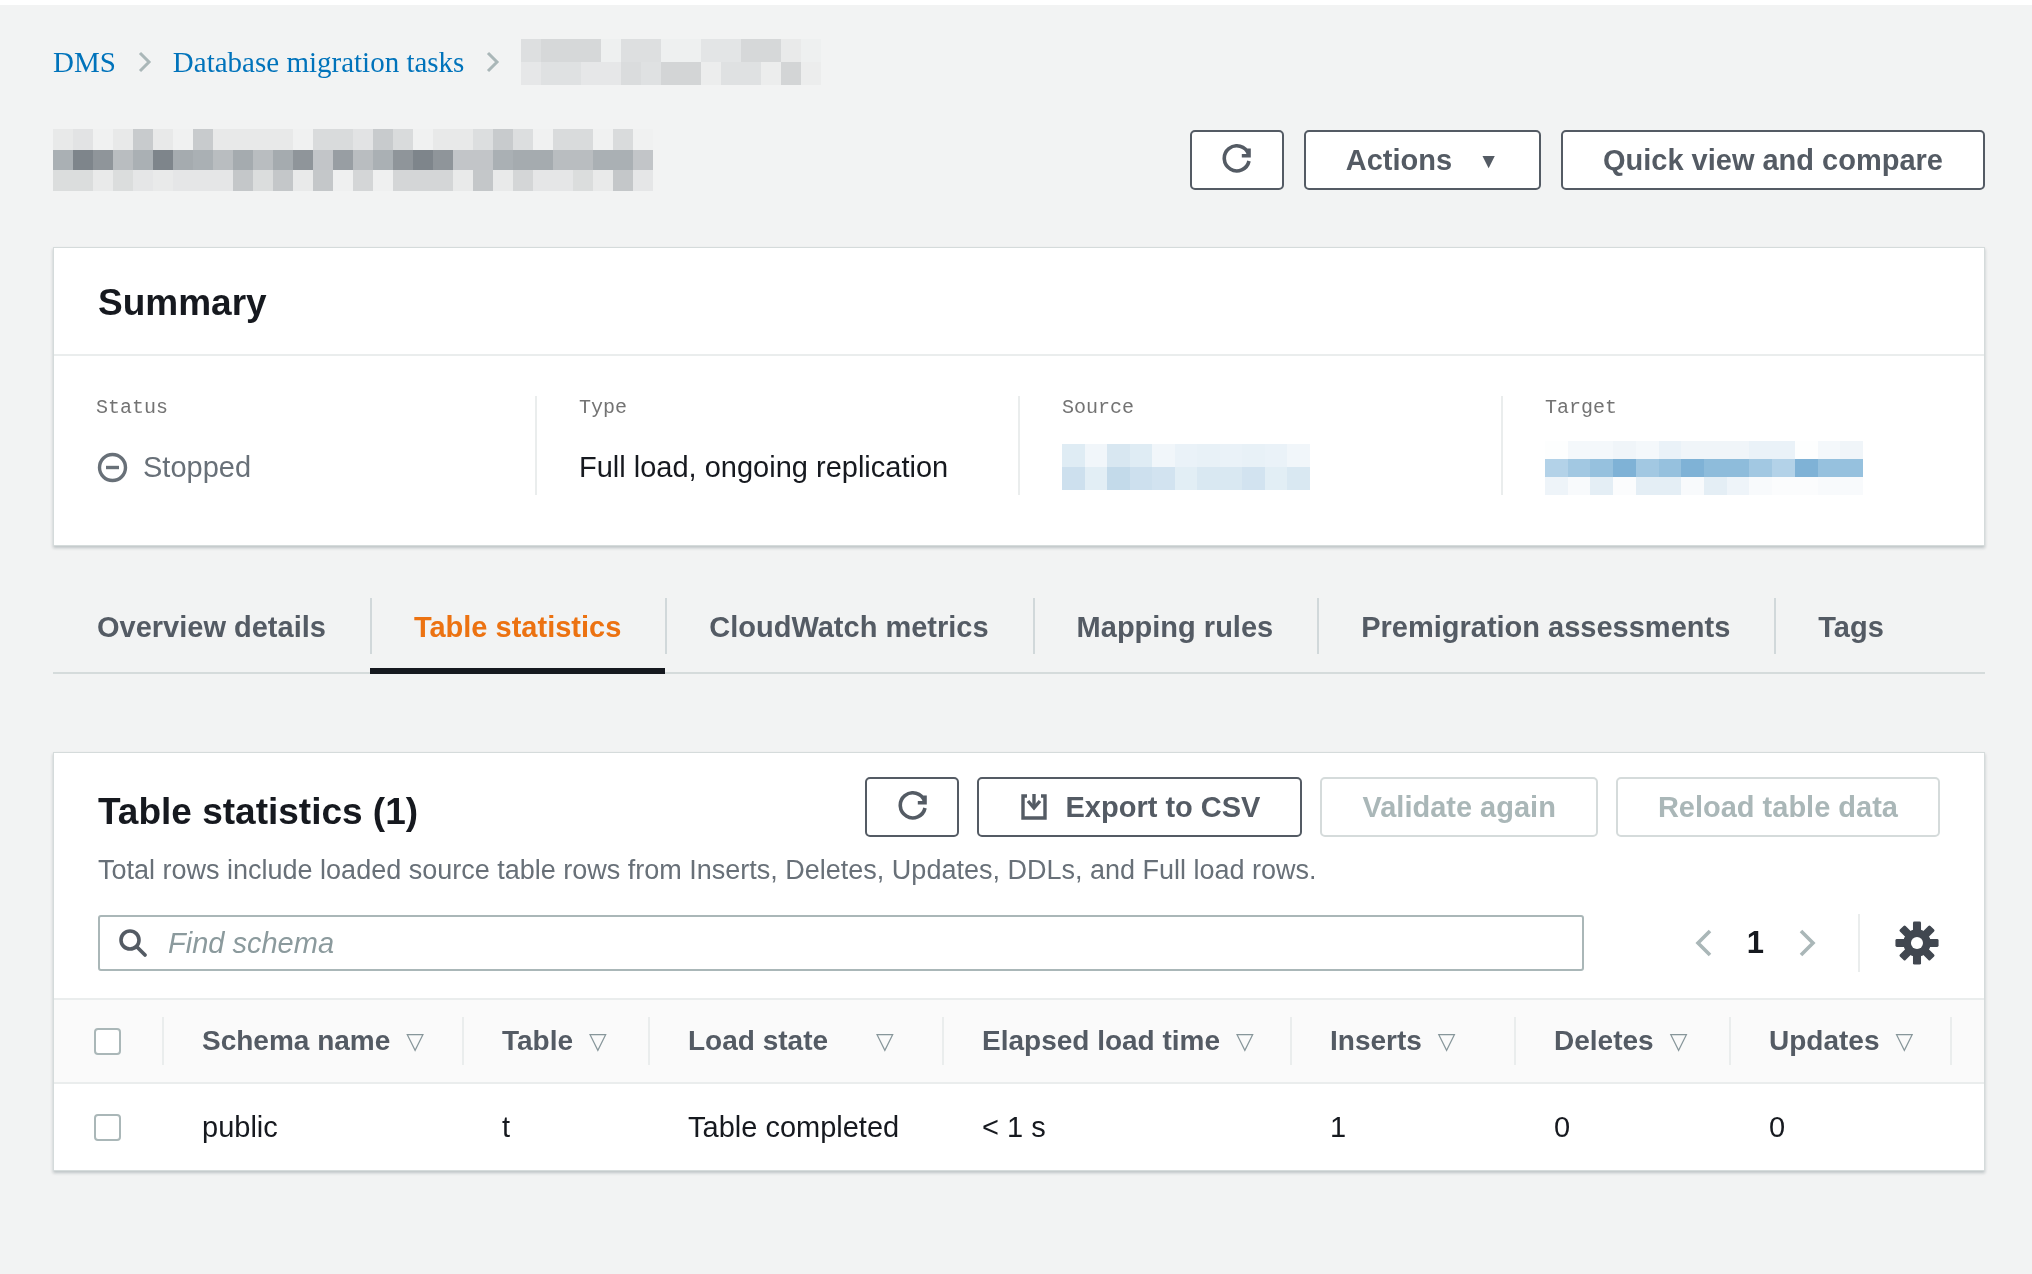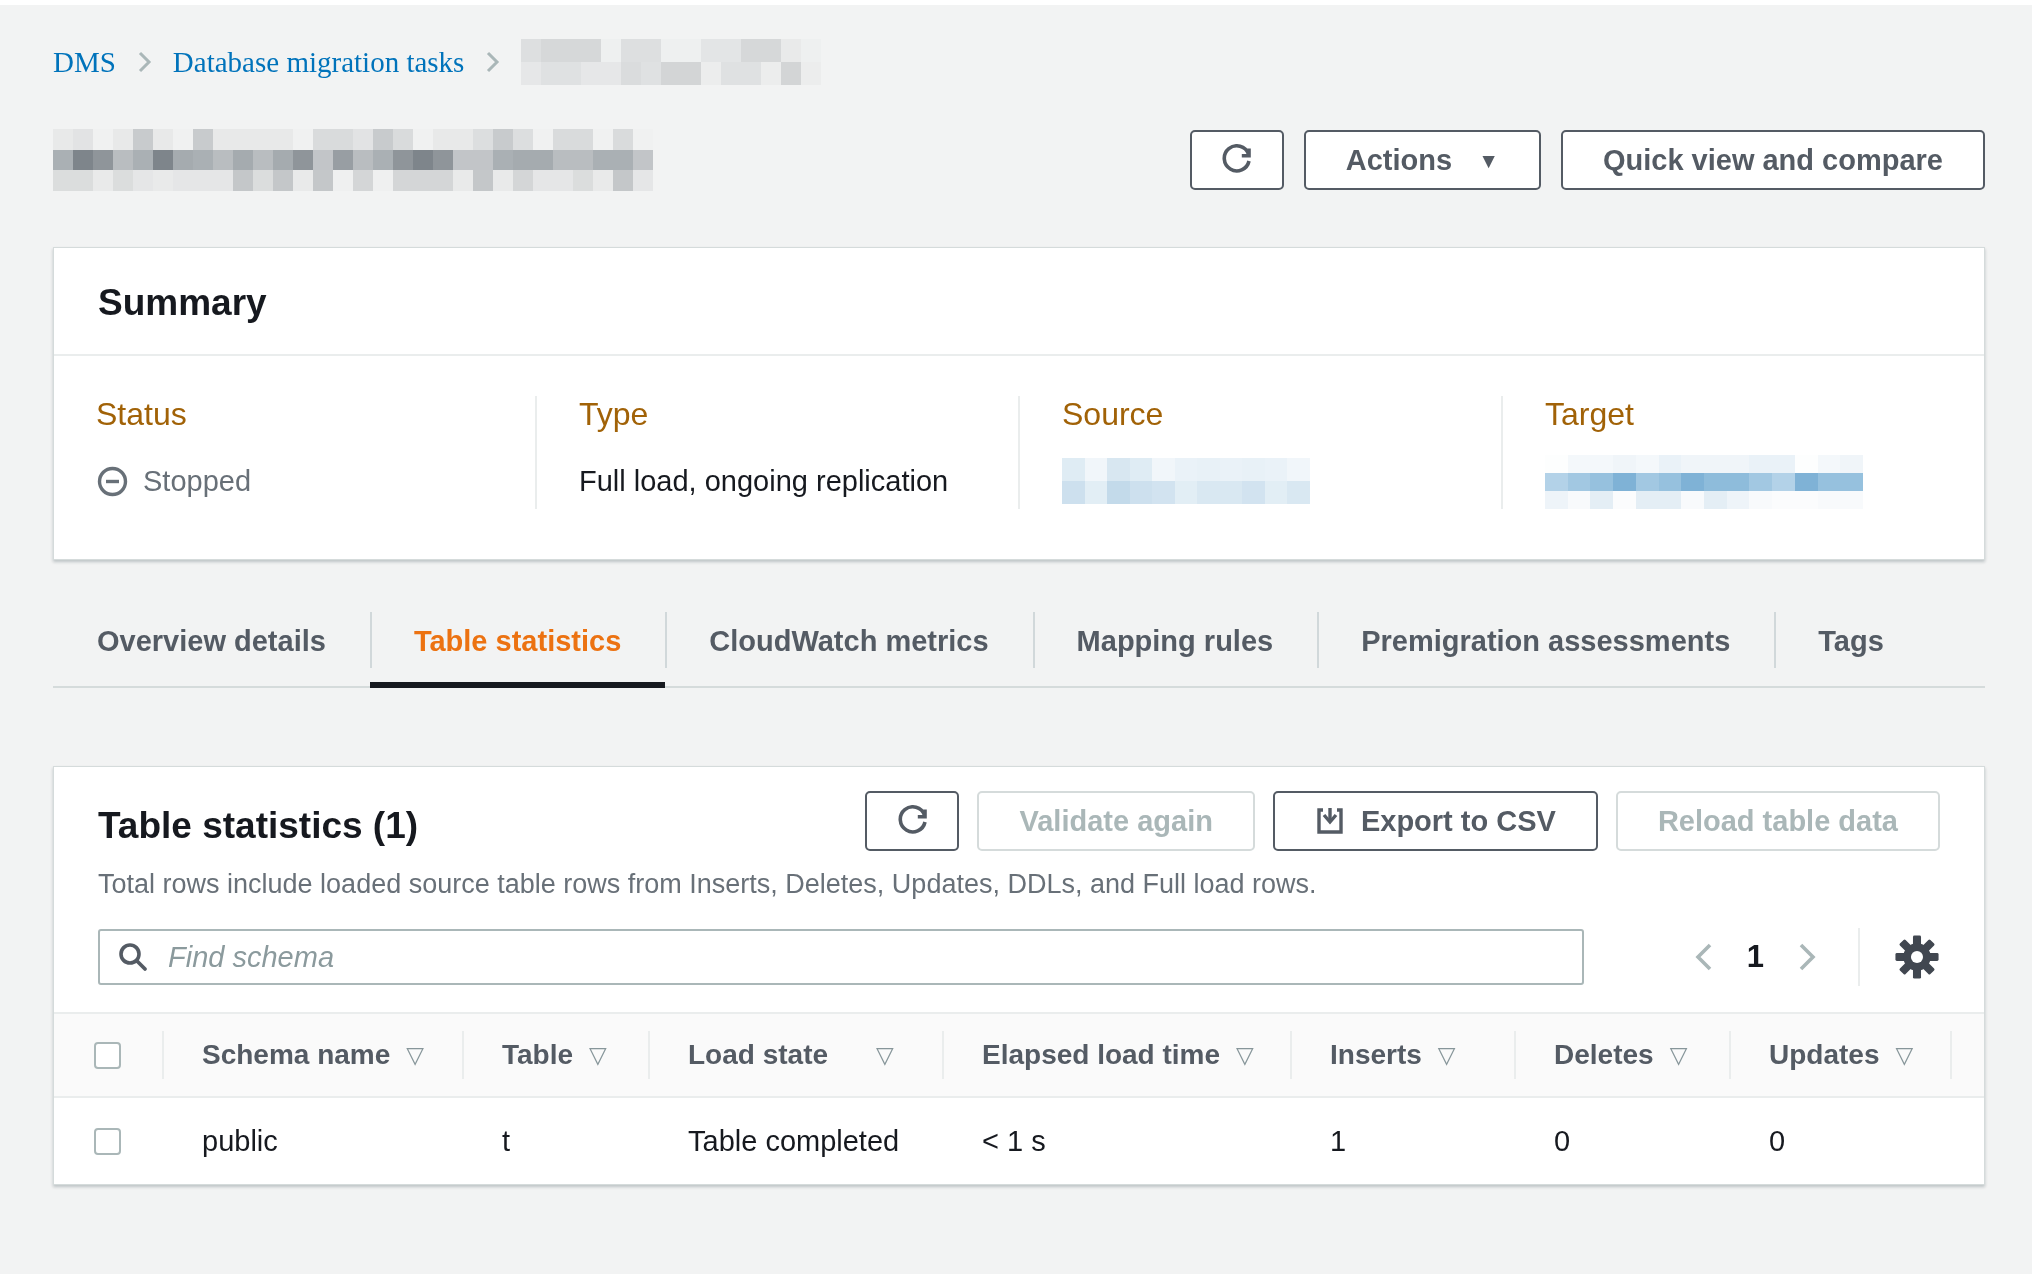--- a/index.html
+++ b/index.html
@@ -56,21 +56,21 @@
     border: 1px solid #d5dbdb;
     box-shadow: 0 2px 3px rgba(0, 28, 36, 0.22);
   }
   .summary-card { margin-top: 56px; }
   .card-header { padding: 34px 44px 30px; border-bottom: 2px solid #eaeded; }
   .card-header h2, .ts-title h2 { margin: 0; font-size: 37px; font-weight: bold; color: #16191f; }
 
   .sum-body { display: flex; padding: 40px 0 50px; }
   .sum-col { flex: 1 1 0; padding-left: 42px; min-width: 0; }
   .sum-col + .sum-col { border-left: 2px solid #eaeded; }
-  .sum-label { color: #a16207; font-size: 32px; }
+  .sum-label { color: #737373; font-size: 20px; font-family: Liberation Mono, monospace; }
   .sum-value {
     margin-top: 22px; font-size: 29px; color: #16191f;
     display: flex; align-items: center; gap: 14px; min-height: 52px;
   }
   .status-value { color: #687078; }
   .src-blob { width: 248px; height: 46px; }
   .tgt-blob { width: 318px; height: 54px; }
 
   
   .tabs {
@@ -452,31 +452,31 @@
         </div>
         <div class="ts-buttons">
           <button class="btn btn-icon-only">
             <span>
               <svg width="33" height="33" viewBox="0 0 33 33">
                 <path d="M28.5 10 A 12.5 12.5 0 1 0 29 17" fill="none" stroke="#545b64" stroke-width="3.6"></path>
                 <path d="M29 4.5 v7.2 h-7.2" fill="none" stroke="#545b64" stroke-width="3.6"></path>
               </svg>
             </span>
           </button>
-          <button class="btn btn-disabled">Validate again</button>
           <button class="btn">
             <span class="dl-icon">
               <svg width="30" height="30" viewBox="0 0 30 30">
                 <path d="M8 4 H4 V26 H26 V4 H22" fill="none" stroke="#545b64" stroke-width="3.4"></path>
                 <line x1="15" y1="2" x2="15" y2="15" stroke="#545b64" stroke-width="3.4"></line>
                 <polyline points="9,9 15,16 21,9" fill="none" stroke="#545b64" stroke-width="3.4"></polyline>
               </svg>
             </span>
             <span>Export to CSV</span>
           </button>
+          <button class="btn btn-disabled">Validate again</button>
           <button class="btn btn-disabled">Reload table data</button>
         </div>
       </div>
       <p class="ts-desc">Total rows include loaded source table rows from Inserts, Deletes, Updates, DDLs, and Full load rows.</p>
     </div>
 
     <div class="filter-row">
       <div class="search-box">
         <span>
           <svg width="34" height="34" viewBox="0 0 34 34">

